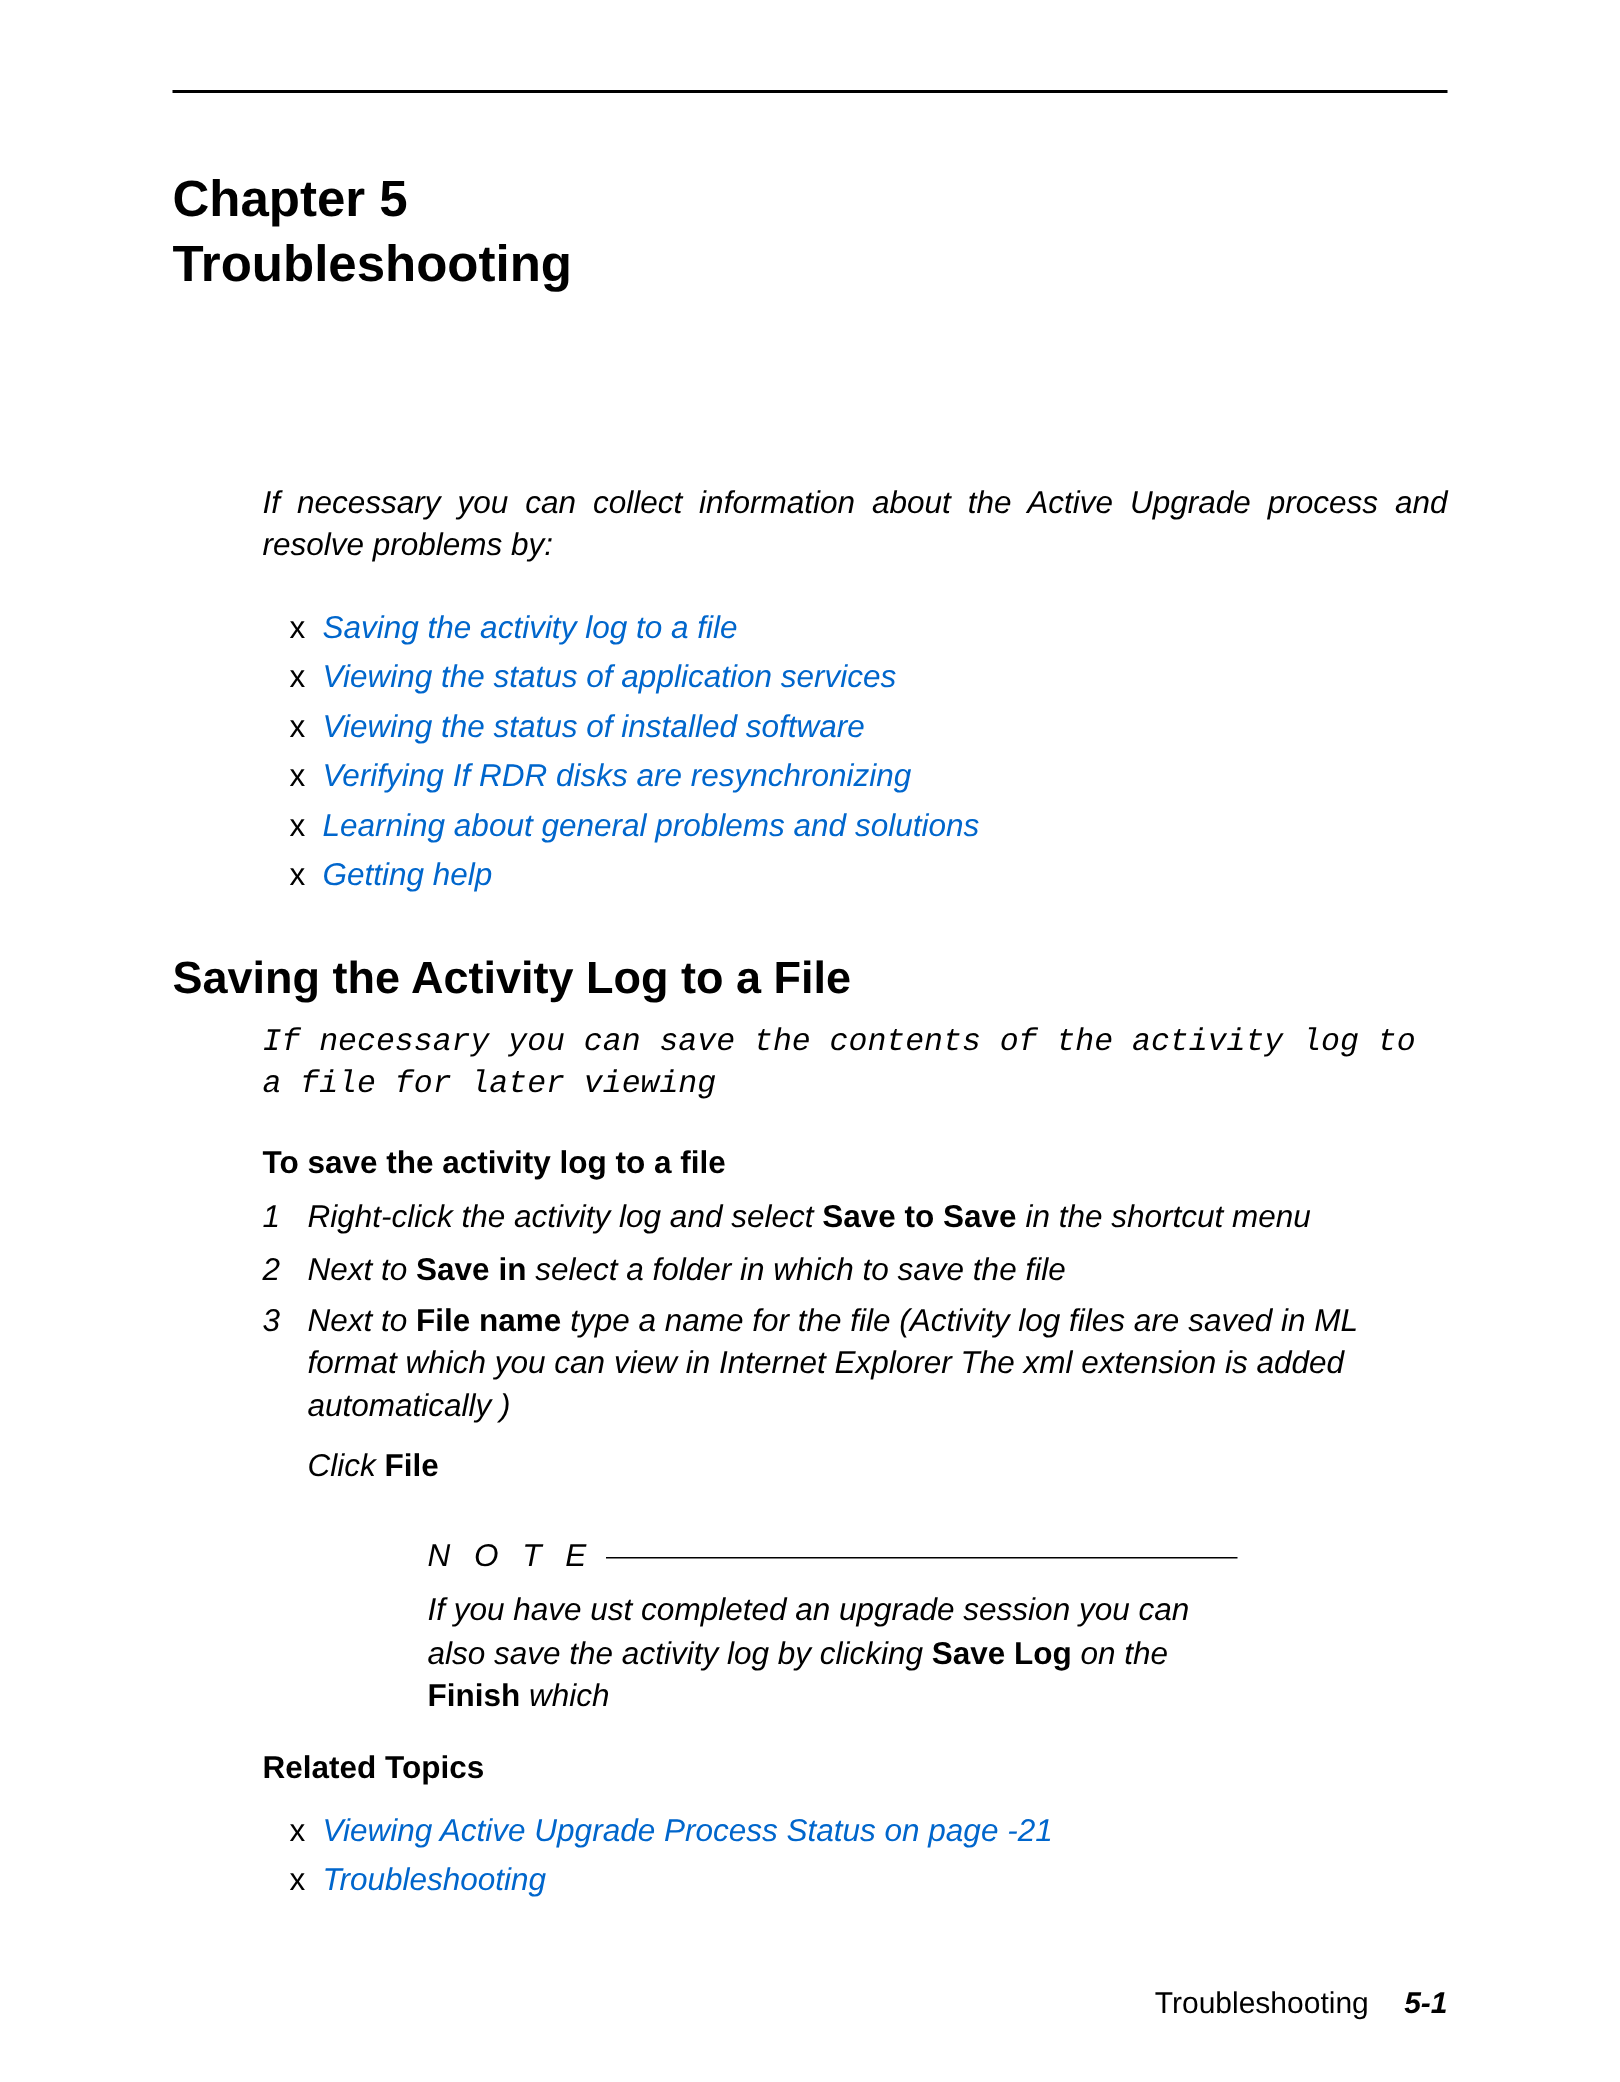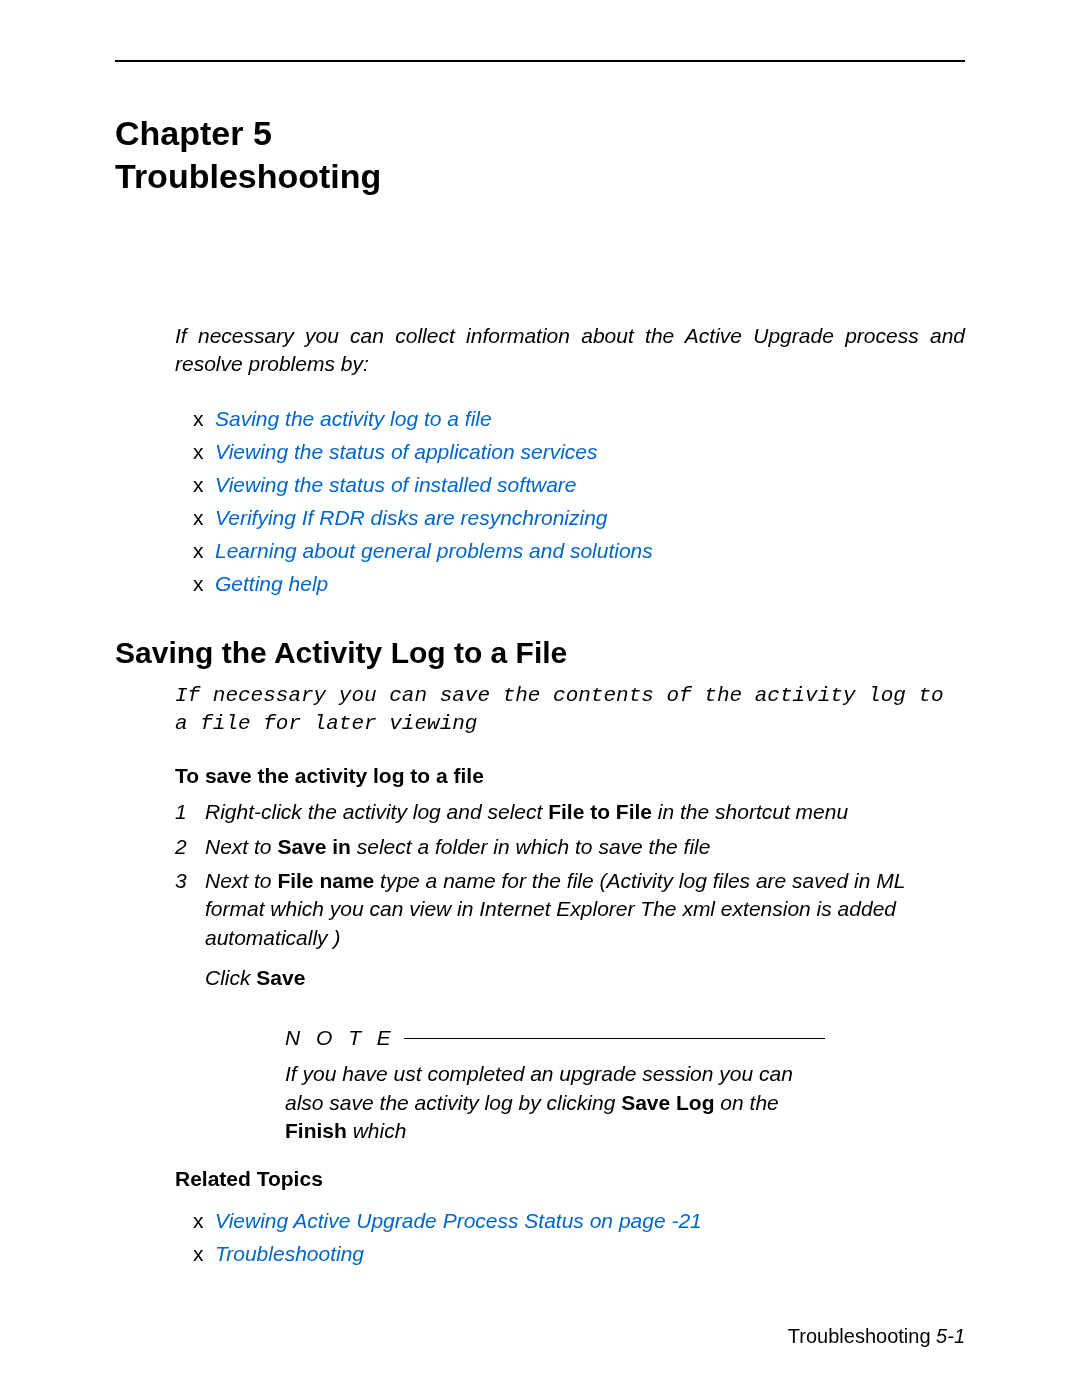--- a/index.html
+++ b/index.html
@@ -126,21 +126,21 @@
     font-size: 21px;
     margin-left: 60px;
     margin-bottom: 18px;
   }
   .footer {
     position: absolute;
     bottom: 40px;
     right: 115px;
     font-size: 20px;
   }
-  .footer .pn { font-style: italic; margin-left: 0; }
+  .footer .pn { font-style: italic; margin-left: 18px; font-weight: bold; }
 </style>
 </head>
 <body>
 
 <div class="top-rule"></div>
 
 <div class="chapter-head">
   <div>Chapter 5</div>
   <div>Troubleshooting</div>
 </div>
@@ -158,33 +158,33 @@
 
 <h2 class="section">Saving the Activity Log to a File</h2>
 
 <p class="body-para">If necessary you can save the contents of the activity log to a file for later viewing</p>
 
 <p class="sub-head">To save the activity log to a file</p>
 
 <ol class="steps">
   <li>
     <span class="num">1</span>
-    <span class="step-body"><span>Right-click the activity log and select </span><b>File to File</b><span> in the shortcut menu</span></span>
+    <span class="step-body"><span>Right-click the activity log and select </span><b>Save to Save</b><span> in the shortcut menu</span></span>
   </li>
   <li>
     <span class="num">2</span>
     <span class="step-body"><span>Next to </span><b>Save in</b><span> select a folder in which to save the file</span></span>
   </li>
   <li>
     <span class="num">3</span>
     <span class="step-body"><span>Next to </span><b>File name</b><span> type a name for the file (Activity log files are saved in ML format which you can view in Internet Explorer The xml extension is added automatically )</span></span>
   </li>
 </ol>
 
-<p class="click-save"><span>Click </span><b>Save</b></p>
+<p class="click-save"><span>Click </span><b>File</b></p>
 
 <div class="note-block">
   <div class="note-head-row">
     <span class="note-label">N O T E</span>
     <span class="note-line"></span>
   </div>
   <div class="note-body">
     <span>If you have ust completed an upgrade session you can also save the activity log by clicking </span><b>Save Log</b><span> on the </span><b>Finish</b><span> which</span>
   </div>
 </div>

